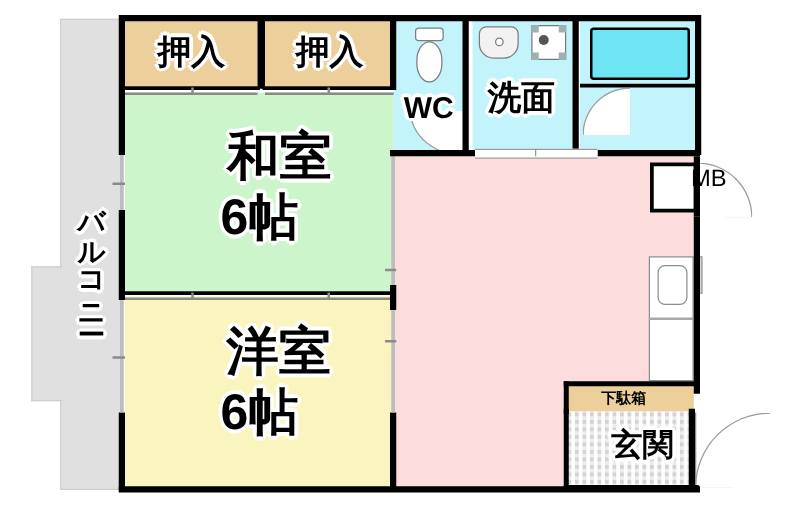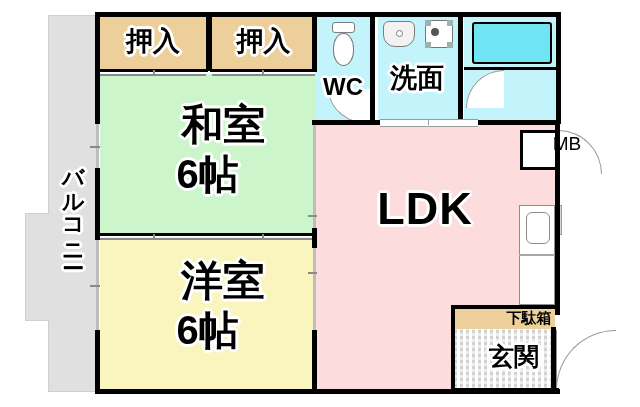--- a/index.html
+++ b/index.html
@@ -145,28 +145,27 @@
   <div class="lbl" style="left:100px;top:20px;width:106px;height:44px;font-size:27px;">押入</div>
 
   <div class="lbl" style="left:212px;top:20px;width:103px;height:44px;font-size:27px;">押入</div>
 
   <div class="lbl" style="left:116px;top:102px;width:215px;height:46px;font-size:42px;">和室</div>
   <div class="lbl" style="left:100px;top:152px;width:215px;height:44px;font-size:40px;">6帖</div>
 
   <div class="lbl" style="left:100px;top:258px;width:246px;height:46px;font-size:42px;">洋室</div>
   <div class="lbl" style="left:100px;top:308px;width:215px;height:44px;font-size:40px;">6帖</div>
 
-  <div class="lbl" style="left:330px;top:185px;width:190px;height:48px;font-size:45px;letter-spacing:1px;">LDK</div>
 
   <div class="lbl" style="left:316px;top:73px;width:54px;height:28px;font-size:24px;">WC</div>
 
   <div class="lbl" style="left:376px;top:62px;width:82px;height:34px;font-size:27px;">洗面</div>
 
 
   <div class="lbl-plain" style="left:520px;top:130px;width:38px;height:28px;font-size:19px;margin-left:28px;">MB</div>
 
-  <div class="lbl-plain" style="left:478px;top:307px;width:102px;height:22px;font-size:15px;font-weight:bold;font-family:Liberation Serif, serif;">下駄箱</div>
+  <div class="lbl-plain" style="left:448px;top:307px;width:102px;height:22px;font-size:12px;font-weight:bold;font-family:Liberation Serif, serif;">下駄箱</div>
 
   <div class="lbl" style="left:451px;top:340px;width:126px;height:34px;font-size:25px;">玄関</div>
 
   <div class="lbl vert" style="left:55px;top:140px;width:36px;height:130px;font-size:22px;letter-spacing:1px;">バルコニー</div>
 
 </div>
 
 </body></html>

